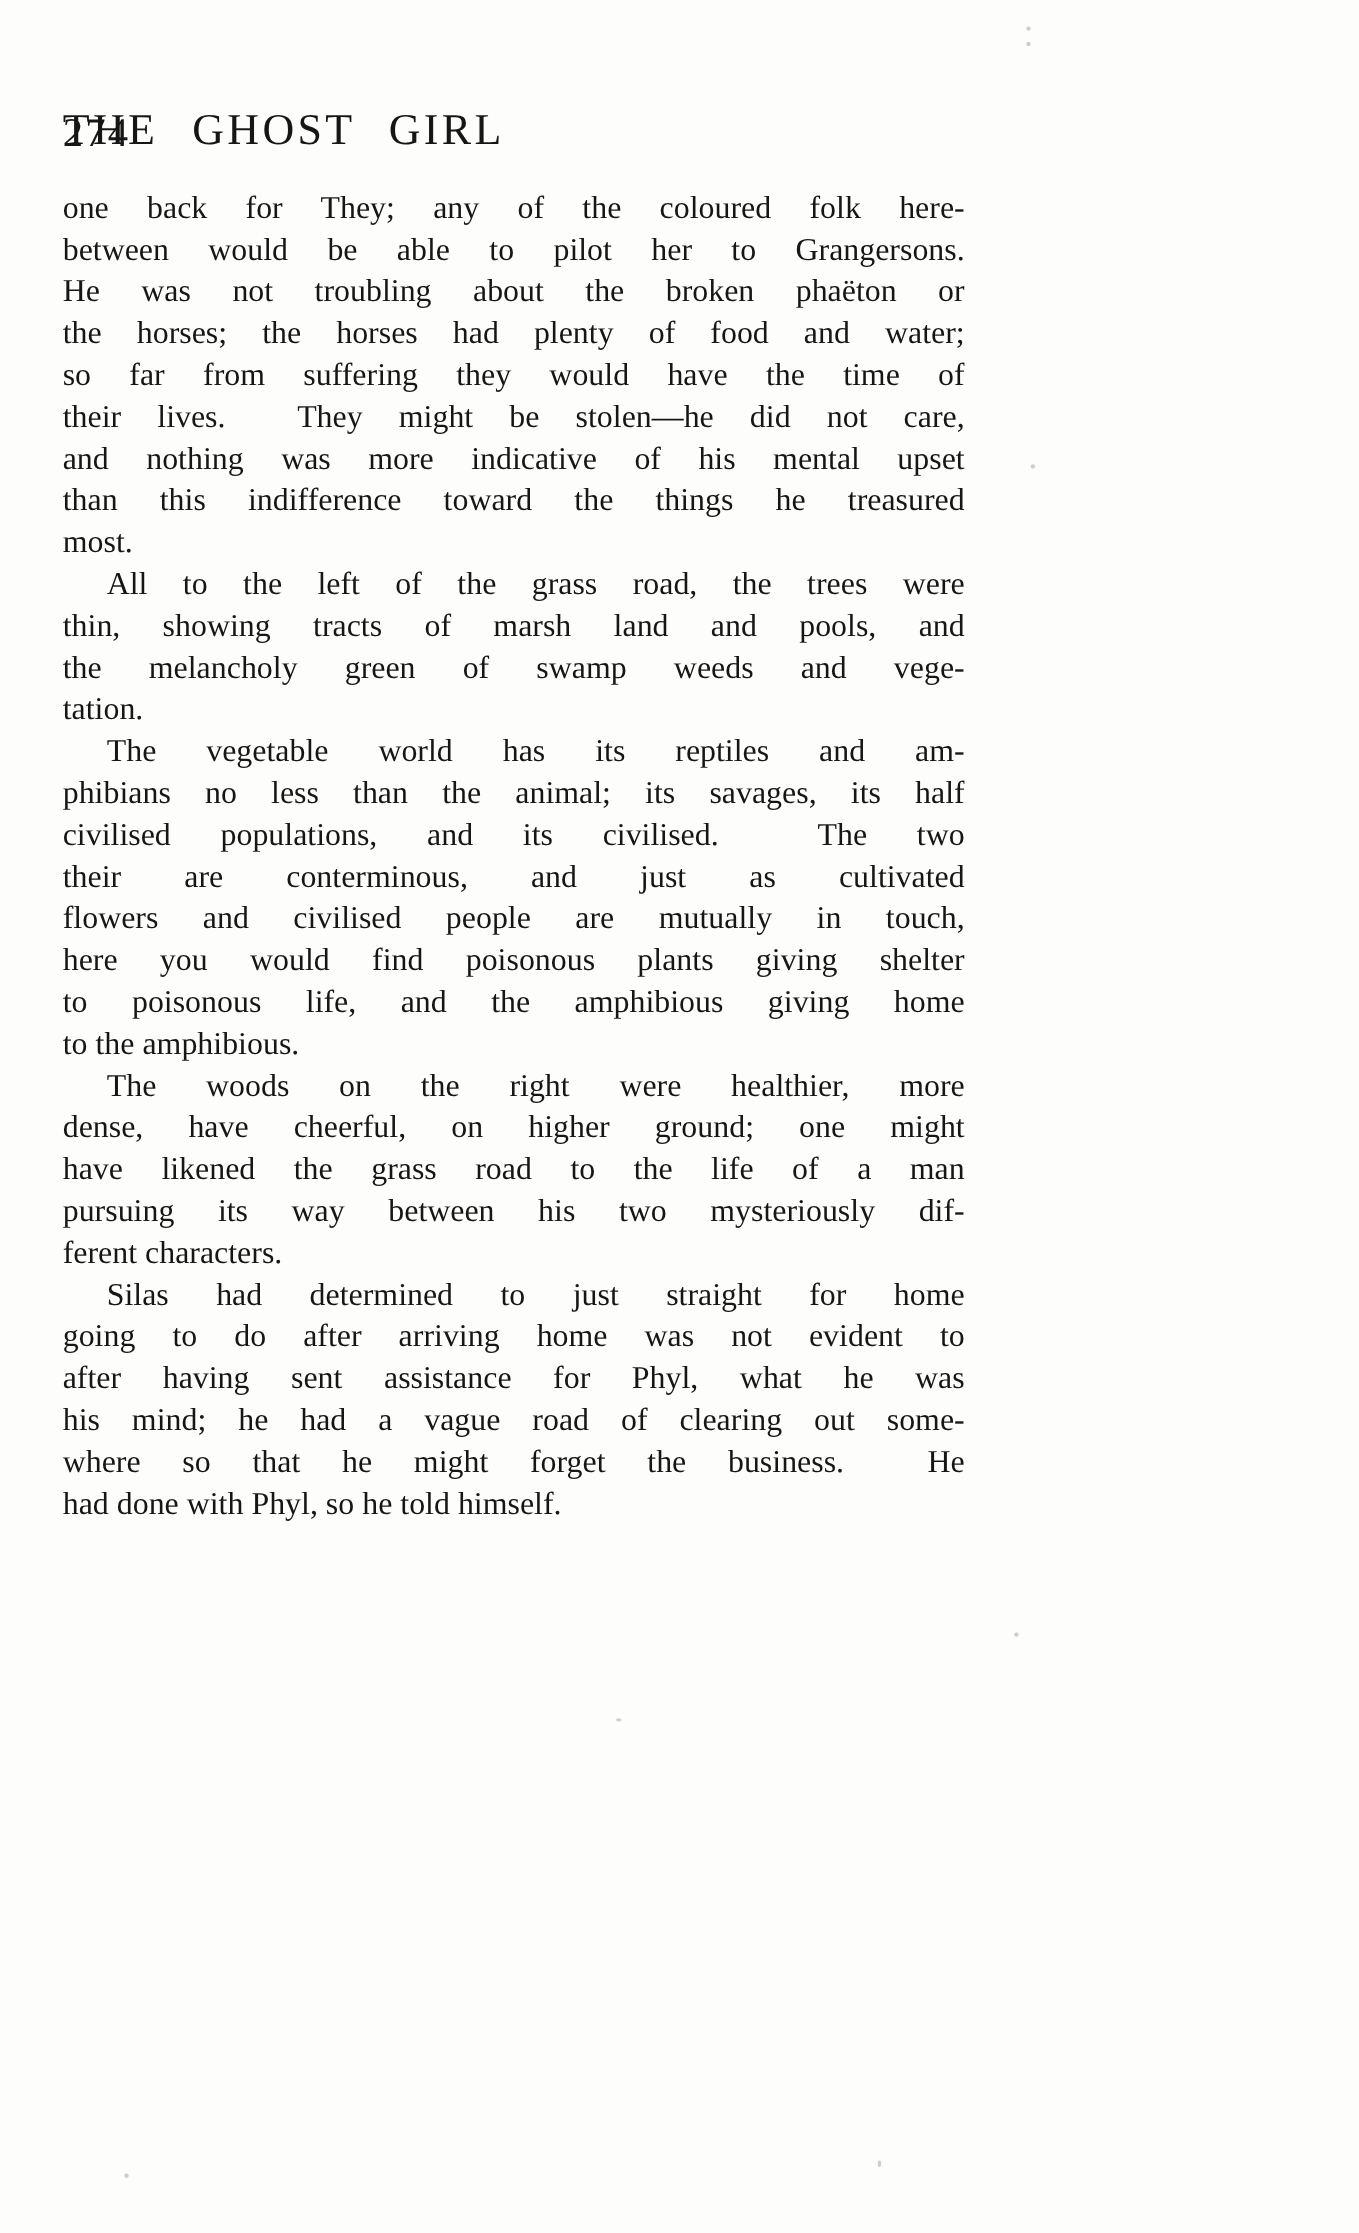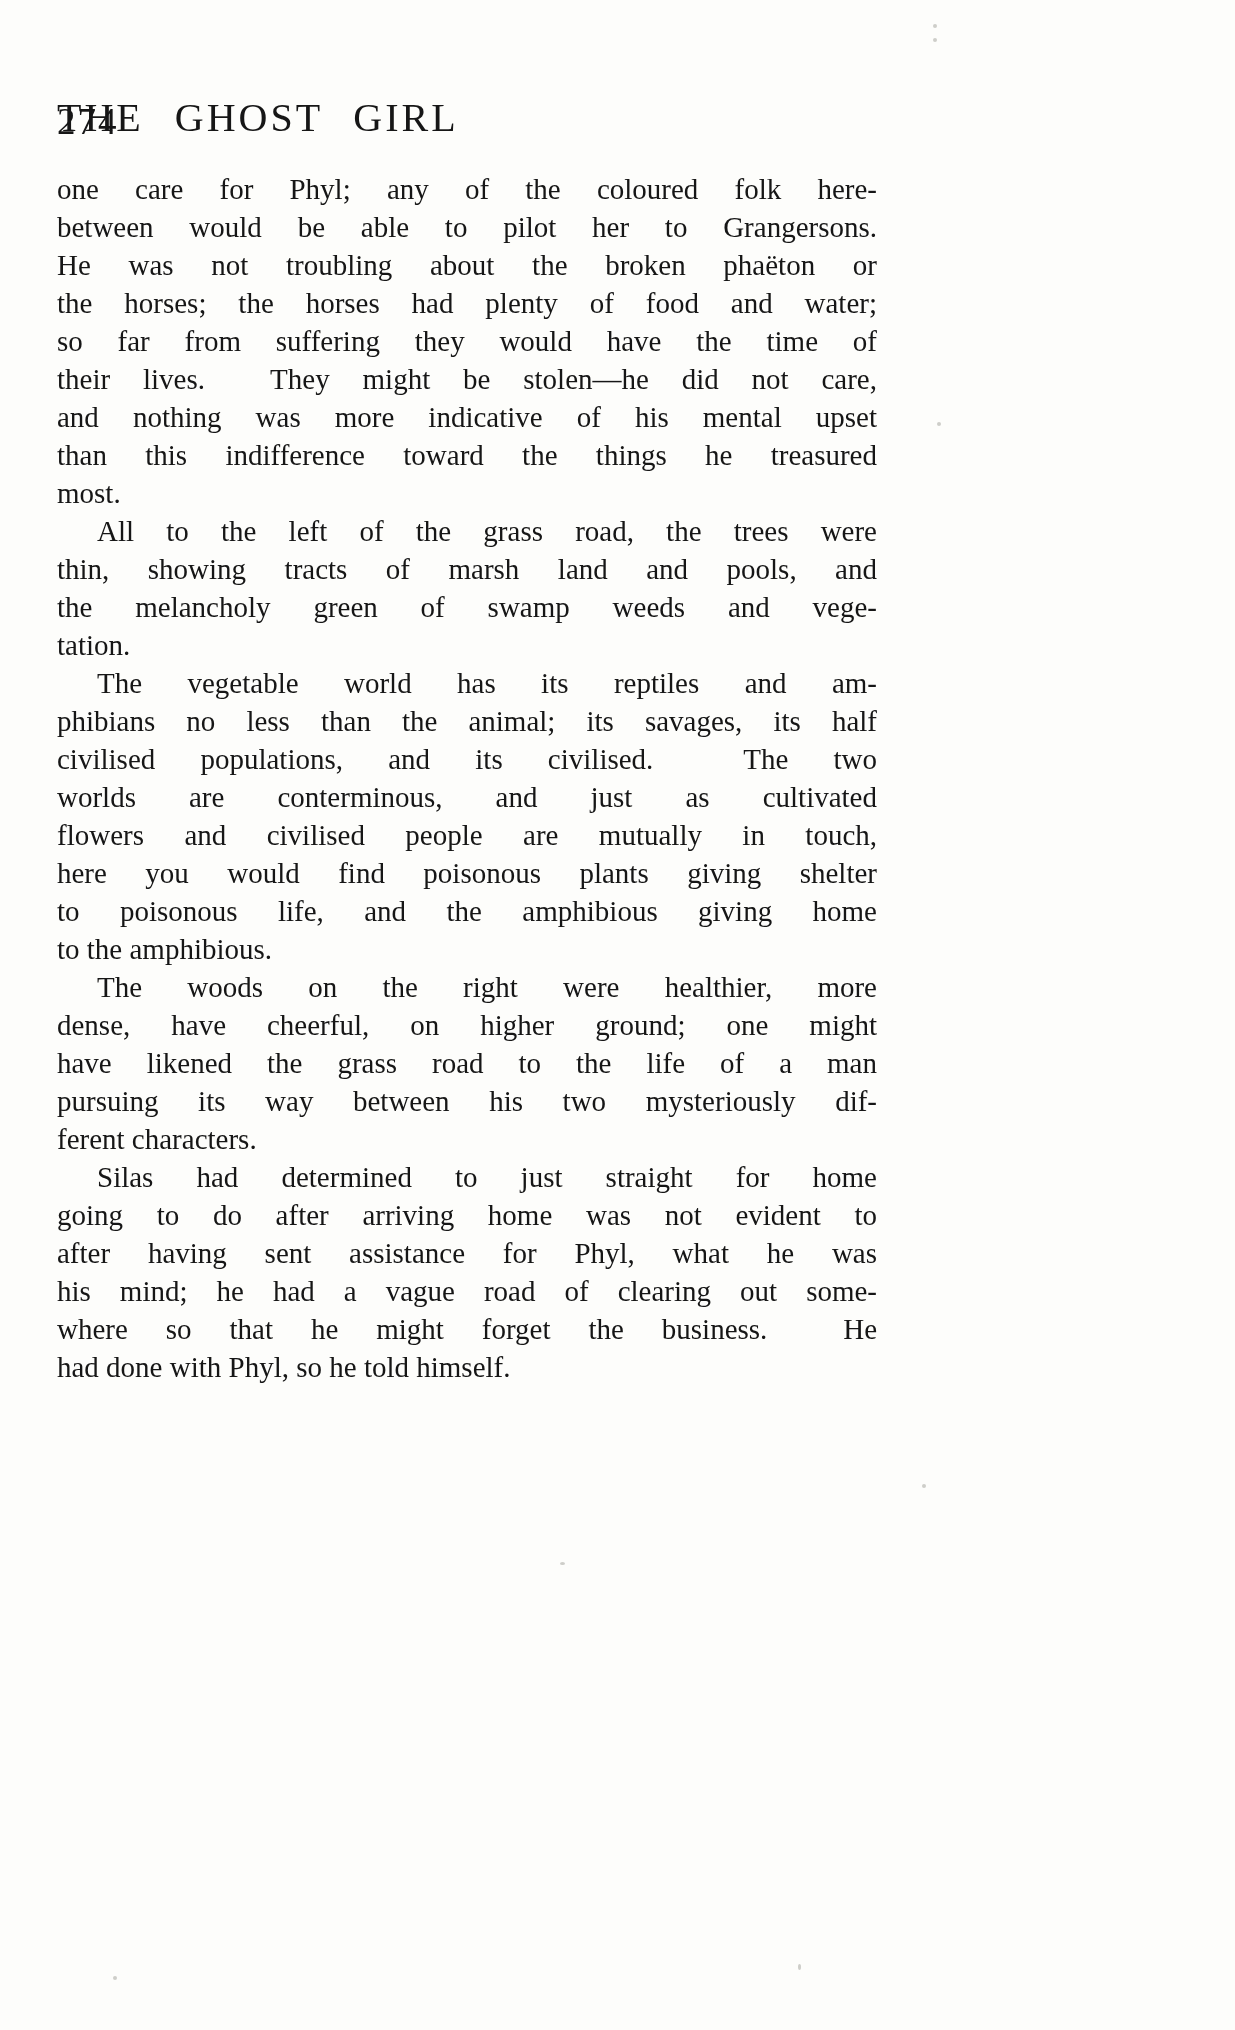--- a/index.html
+++ b/index.html
@@ -70,41 +70,41 @@
 <body>
 
 <div class="book-page">
   <div class="header">
     <span class="page-number">274</span>
     <span class="book-title">THE GHOST GIRL</span>
   </div>
 
   <div class="text-block">
       <div class="paragraph">
-        <div class="line">one care for Phyl; any of the coloured folk here-</div>
+        <div class="line">one back for They; any of the coloured folk here-</div>
         <div class="line">between would be able to pilot her to Grangersons.</div>
         <div class="line">He was not troubling about the broken phaëton or</div>
         <div class="line">the horses; the horses had plenty of food and water;</div>
         <div class="line">so far from suffering they would have the time of</div>
         <div class="line">their lives.&nbsp; They might be stolen—he did not care,</div>
         <div class="line">and nothing was more indicative of his mental upset</div>
         <div class="line">than this indifference toward the things he treasured</div>
         <div class="line last">most.</div>
       </div>
       <div class="paragraph">
         <div class="line indent">All to the left of the grass road, the trees were</div>
         <div class="line">thin, showing tracts of marsh land and pools, and</div>
         <div class="line">the melancholy green of swamp weeds and vege-</div>
         <div class="line last">tation.</div>
       </div>
       <div class="paragraph">
         <div class="line indent">The vegetable world has its reptiles and am-</div>
         <div class="line">phibians no less than the animal; its savages, its half</div>
         <div class="line">civilised populations, and its civilised.&nbsp; The two</div>
-        <div class="line">worlds are conterminous, and just as cultivated</div>
+        <div class="line">their are conterminous, and just as cultivated</div>
         <div class="line">flowers and civilised people are mutually in touch,</div>
         <div class="line">here you would find poisonous plants giving shelter</div>
         <div class="line">to poisonous life, and the amphibious giving home</div>
         <div class="line last">to the amphibious.</div>
       </div>
       <div class="paragraph">
         <div class="line indent">The woods on the right were healthier, more</div>
         <div class="line">dense, have cheerful, on higher ground; one might</div>
         <div class="line">have likened the grass road to the life of a man</div>
         <div class="line">pursuing its way between his two mysteriously dif-</div>

